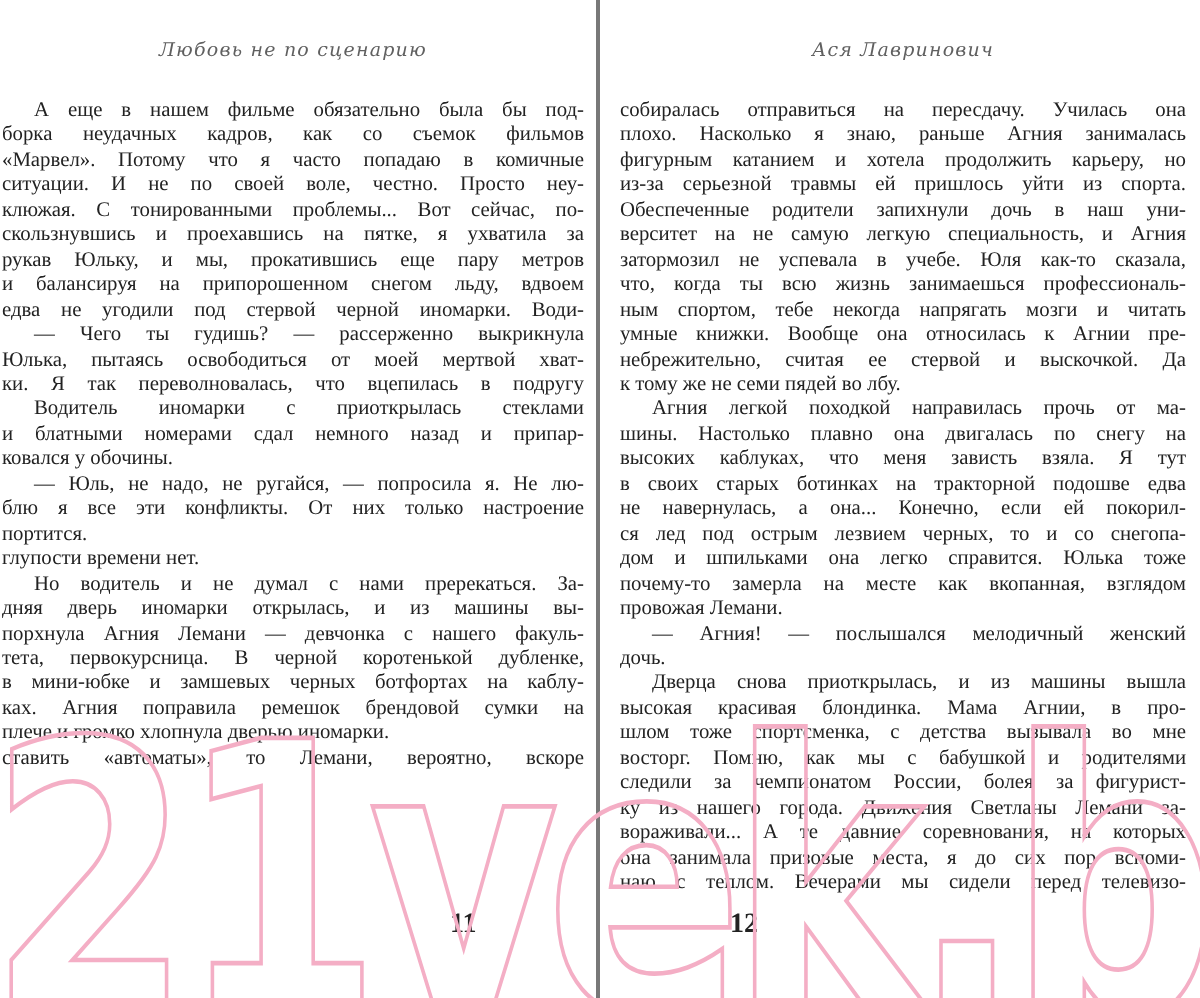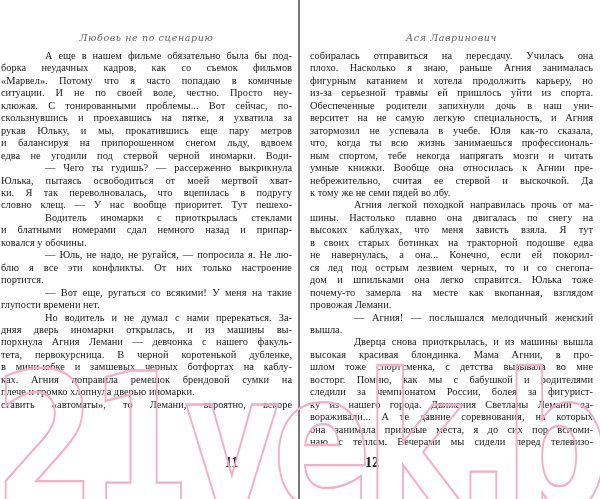--- a/index.html
+++ b/index.html
@@ -8,31 +8,31 @@
     background:#ffffff;
     font-family:"Liberation Serif","DejaVu Serif",serif;
   }
   .page { position:absolute; top:0; height:499px; }
   .page-left  { left:1px;   width:291px; }
   .page-right { left:310px; width:283px; }
   .page-header {
     position:absolute; top:20px; left:0; width:100%;
     text-align:center; font-style:italic;
     font-family:"DejaVu Serif","Liberation Serif",serif;
-    font-size:9.5px; letter-spacing:0.6px; color:var(--c-header,#606060);margin-top:12px;
+    font-size:9.5px; letter-spacing:0.6px; color:var(--c-header,#606060);
   }
   .page-body {
     position:absolute; top:50px; left:0; width:100%;
     font-size:10.4px; line-height:12.45px;
     color:var(--c-text,#222222);
     text-align:justify;
   }
   .line { text-align-last:justify; white-space:normal; }
   .line.e { text-align-last:left; }
-  .line.i { text-indent:16px;padding-left:28px; }
+  .line.i { text-indent:16px; }
   .page-number {
     position:absolute; top:455px;
     font-size:14px; font-weight:bold; color:var(--c-text,#2a2a2a);
   }
   .pn-left  { left:224px; }
   .pn-right { left:55px; }
   .divider {
     position:absolute; left:298px; top:0; width:2px; height:499px;
     background:var(--c-divider,#787878);
   }
@@ -58,28 +58,26 @@
       <div class="line">«Марвел». Потому что я часто попадаю в комичные</div>
       <div class="line">ситуации. И не по своей воле, честно. Просто неу-</div>
       <div class="line">клюжая. С тонированными проблемы... Вот сейчас, по-</div>
       <div class="line">скользнувшись и проехавшись на пятке, я ухватила за</div>
       <div class="line">рукав Юльку, и мы, прокатившись еще пару метров</div>
       <div class="line">и балансируя на припорошенном снегом льду, вдвоем</div>
       <div class="line">едва не угодили под стервой черной иномарки. Води-</div>
       <div class="line i">— Чего ты гудишь? — рассерженно выкрикнула</div>
       <div class="line">Юлька, пытаясь освободиться от моей мертвой хват-</div>
       <div class="line">ки. Я так переволновалась, что вцепилась в подругу</div>
-      <div class="line">словно клещ. — У нас вообще приоритет. Тут пешехо-</div>
       <div class="line i">Водитель иномарки с приоткрылась стеклами</div>
       <div class="line">и блатными номерами сдал немного назад и припар-</div>
       <div class="line e">ковался у обочины.</div>
       <div class="line i">— Юль, не надо, не ругайся, — попросила я. Не лю-</div>
       <div class="line">блю я все эти конфликты. От них только настроение</div>
       <div class="line e">портится.</div>
-      <div class="line i">— Вот еще, ругаться со всякими! У меня на такие</div>
       <div class="line e">глупости времени нет.</div>
       <div class="line i">Но водитель и не думал с нами пререкаться. За-</div>
       <div class="line">дняя дверь иномарки открылась, и из машины вы-</div>
       <div class="line">порхнула Агния Лемани — девчонка с нашего факуль-</div>
       <div class="line">тета, первокурсница. В черной коротенькой дубленке,</div>
       <div class="line">в мини-юбке и замшевых черных ботфортах на каблу-</div>
       <div class="line">ках. Агния поправила ремешок брендовой сумки на</div>
       <div class="line e">плече и громко хлопнула дверью иномарки.</div>
       <div class="line">ставить «автоматы», то Лемани, вероятно, вскоре</div>
     </div>
@@ -106,21 +104,21 @@
       <div class="line i">Агния легкой походкой направилась прочь от ма-</div>
       <div class="line">шины. Настолько плавно она двигалась по снегу на</div>
       <div class="line">высоких каблуках, что меня зависть взяла. Я тут</div>
       <div class="line">в своих старых ботинках на тракторной подошве едва</div>
       <div class="line">не навернулась, а она... Конечно, если ей покорил-</div>
       <div class="line">ся лед под острым лезвием черных, то и со снегопа-</div>
       <div class="line">дом и шпильками она легко справится. Юлька тоже</div>
       <div class="line">почему-то замерла на месте как вкопанная, взглядом</div>
       <div class="line e">провожая Лемани.</div>
       <div class="line i">— Агния! — послышался мелодичный женский</div>
-      <div class="line e">вышла.</div>
+      <div class="line e">дочь.</div>
       <div class="line i">Дверца снова приоткрылась, и из машины вышла</div>
       <div class="line">высокая красивая блондинка. Мама Агнии, в про-</div>
       <div class="line">шлом тоже спортсменка, с детства вызывала во мне</div>
       <div class="line">восторг. Помню, как мы с бабушкой и родителями</div>
       <div class="line">следили за чемпионатом России, болея за фигурист-</div>
       <div class="line">ку из нашего города. Движения Светланы Лемани за-</div>
       <div class="line">вораживали... А те давние соревнования, на которых</div>
       <div class="line">она занимала призовые места, я до сих пор вспоми-</div>
       <div class="line">наю с теплом. Вечерами мы сидели перед телевизо-</div>
     </div>

